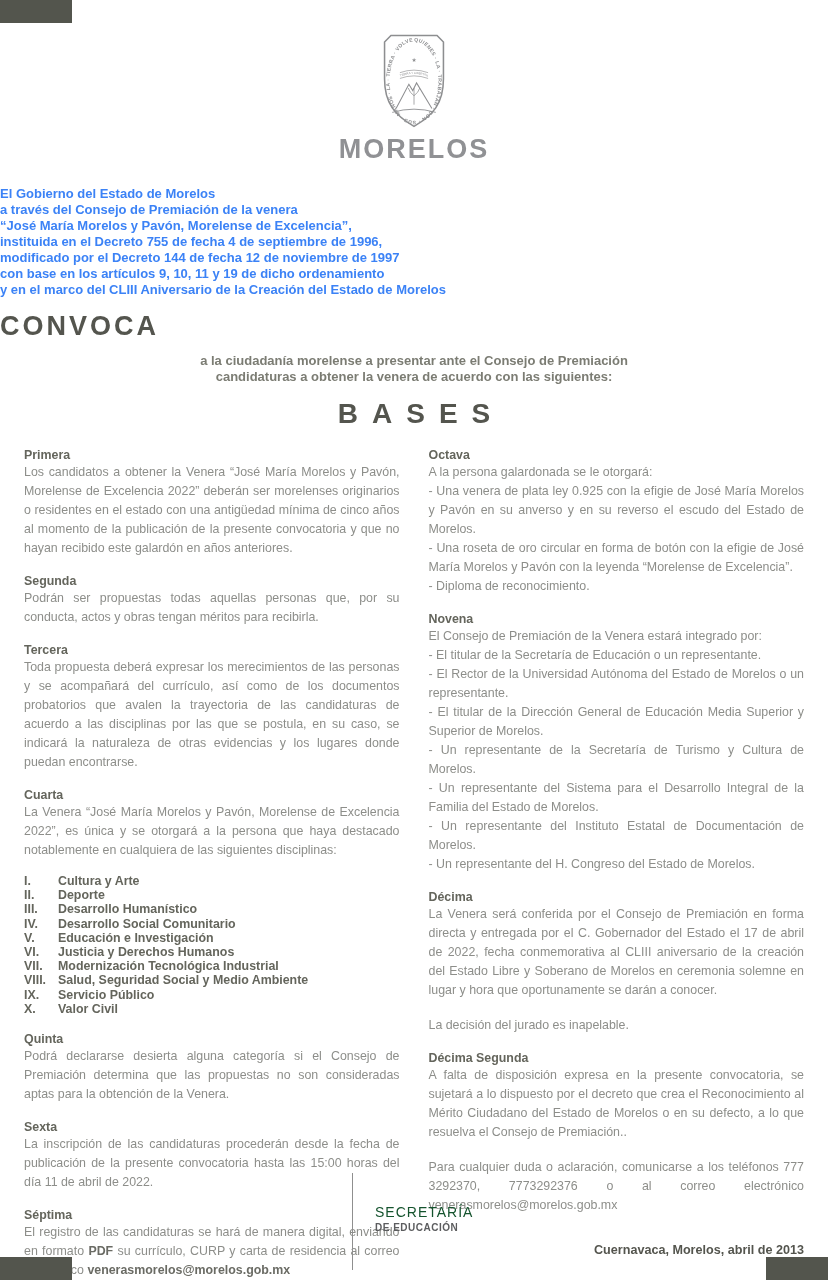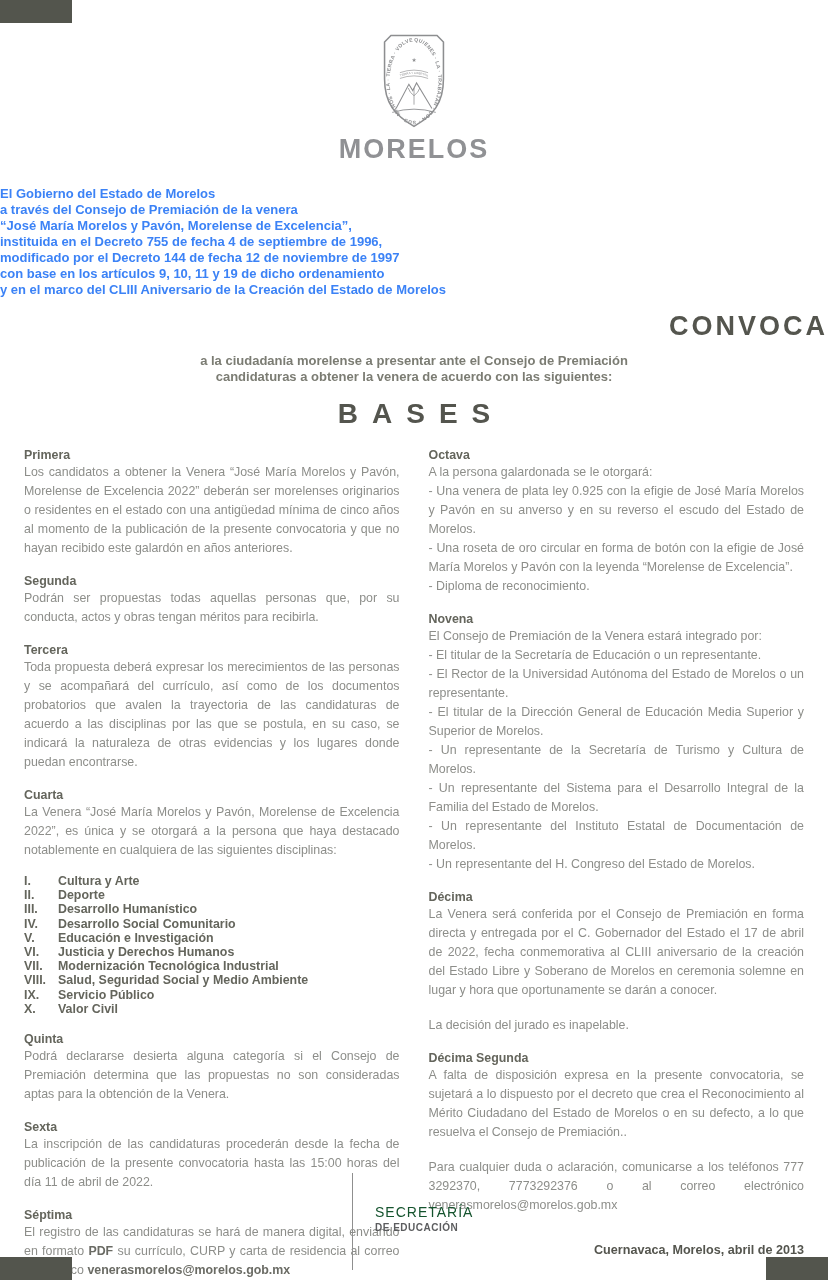--- a/index.html
+++ b/index.html
@@ -9,21 +9,21 @@
   .corner{position:absolute;background:#53554d;}
   .corner.tl{top:0;left:0;width:72px;height:23px;}
   .corner.bl{bottom:0;left:0;width:72px;height:23px;}
   .corner.br{bottom:0;right:0;width:62px;height:23px;}
 
   .masthead{text-align:center;padding-top:33px;}
   .emblem{display:block;margin:0 auto;}
   .wordmark{font-size:27px;font-weight:bold;letter-spacing:2px;color:#909194;margin-top:5px;}
 
   .intro{margin-top:21px;text-align:left;color:#3b82f6;font-weight:bold;font-size:13px;line-height:16px;}
-  .convoca{text-align:right;color:#54554e;font-weight:bold;font-size:27px;letter-spacing:3px;margin-top:13px;}
+  .convoca{text-align:left;color:#54554e;font-weight:bold;font-size:27px;letter-spacing:3px;margin-top:13px;}
   .sub{margin-top:11px;text-align:center;color:#7b7c73;font-weight:bold;font-size:13px;line-height:16px;}
   .bases{text-align:center;color:#54554e;font-weight:bold;font-size:28px;letter-spacing:14px;text-indent:14px;margin-top:13px;}
 
   .columns{display:flex;margin:18px 24px 0 24px;gap:29px;}
   .col{width:384px;}
   .sec{margin-bottom:16px;}
   .sec h3{margin:0;font-size:12.4px;color:#64655c;font-weight:bold;line-height:15px;}
   .sec p{margin:0;font-size:12.4px;color:#8d8e8a;line-height:19px;text-align:justify;}
   .sec p b{color:#6a6b64;}
   .disc-list{margin-top:14px;}

